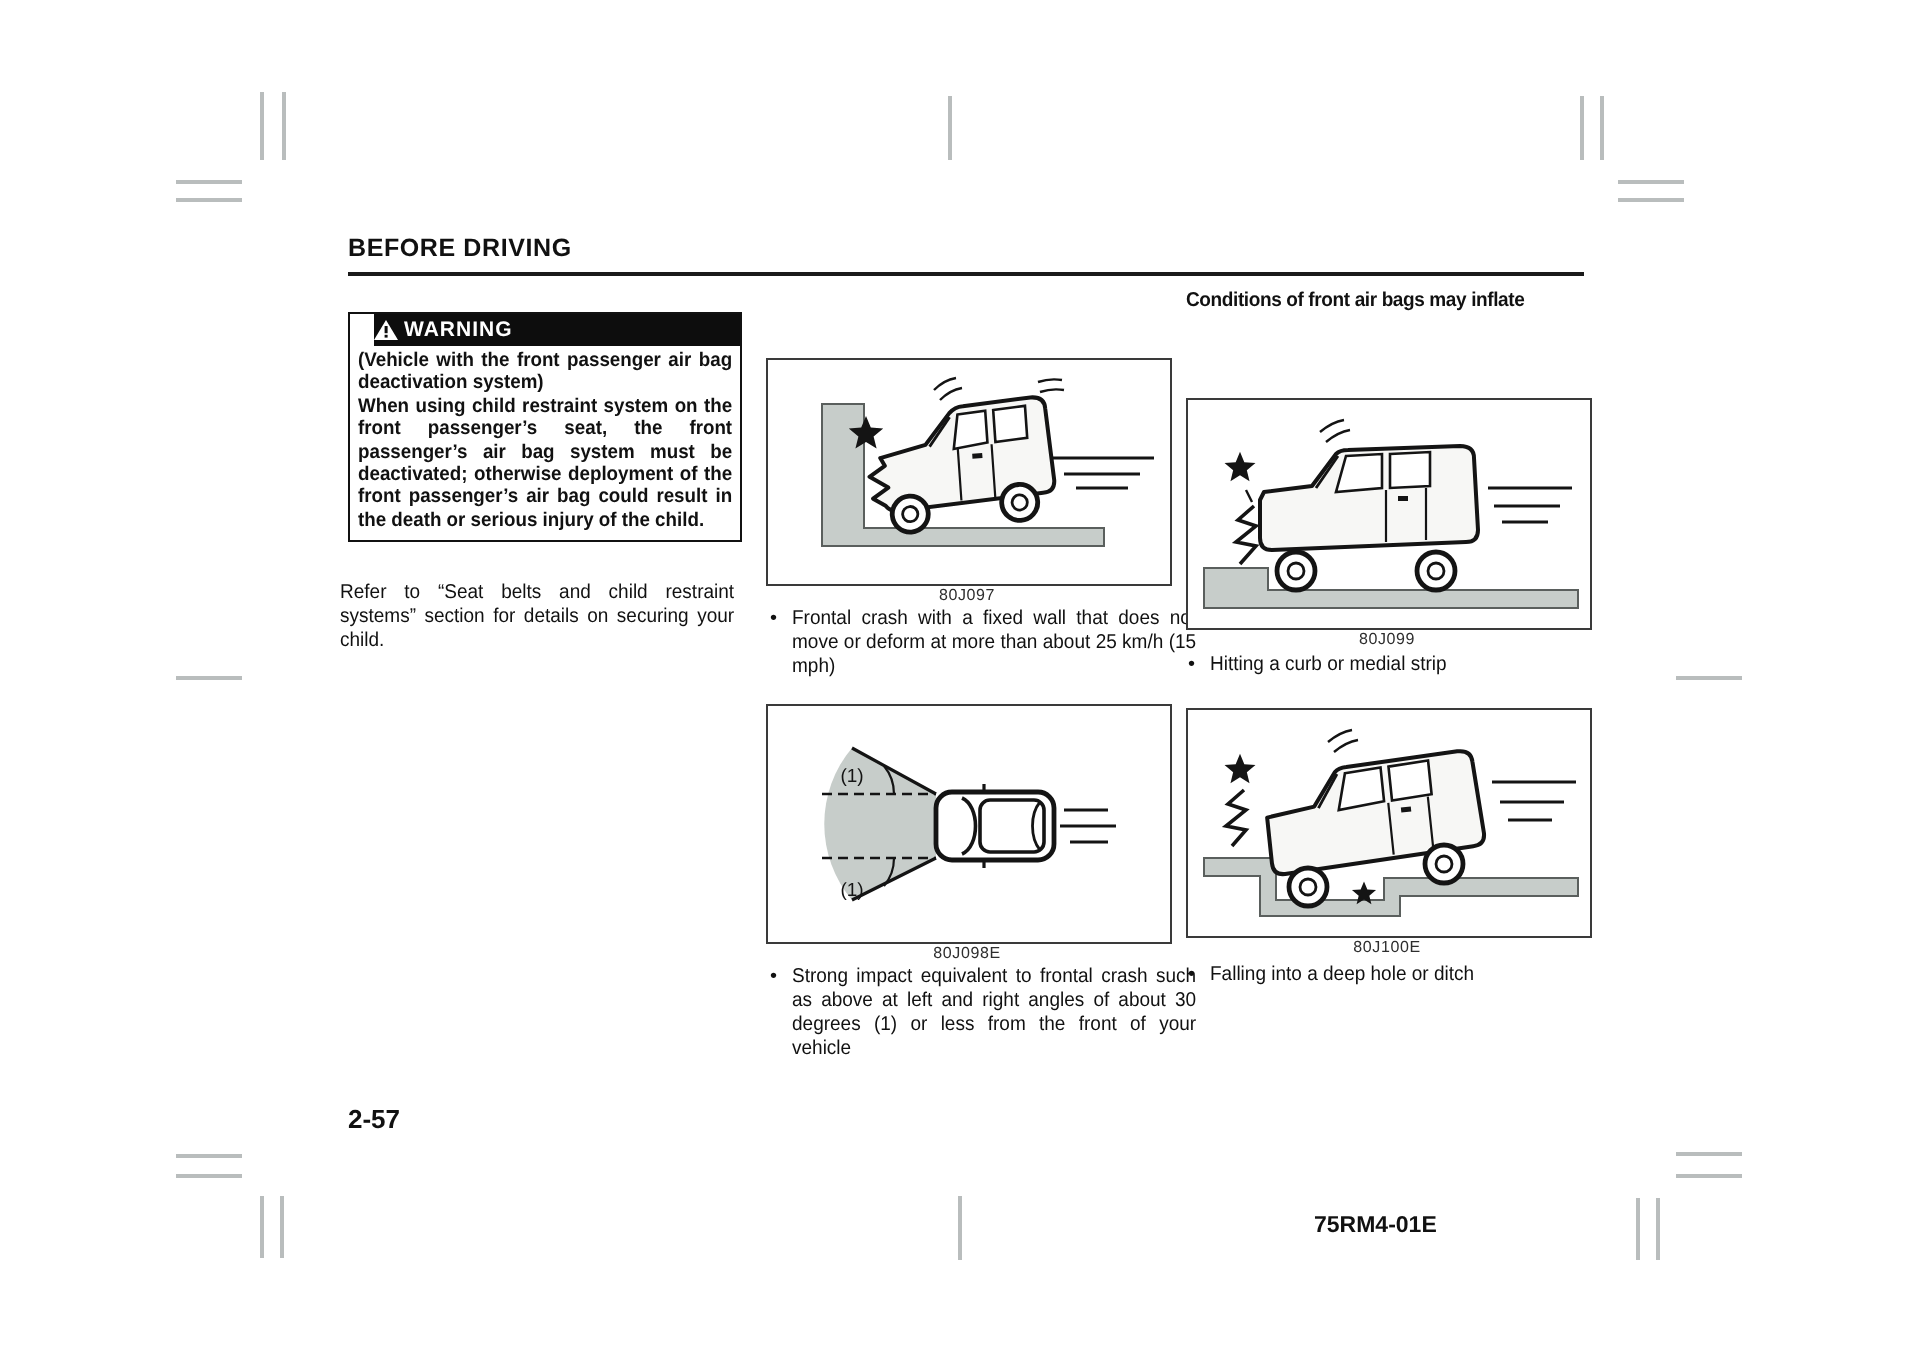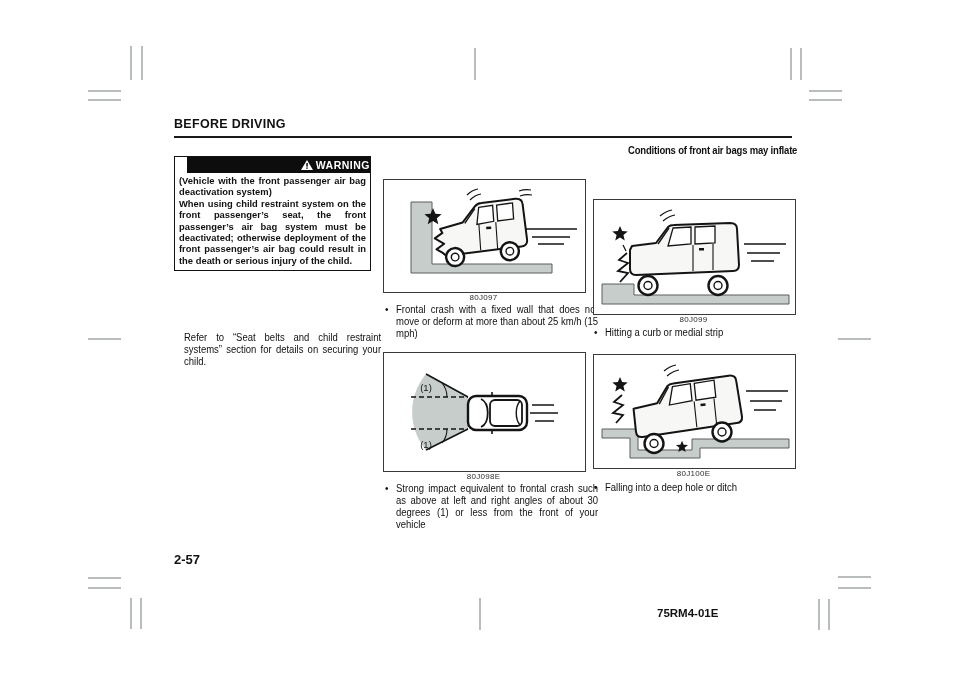--- a/index.html
+++ b/index.html
@@ -13,28 +13,28 @@
   .markv{width:1.5px;}
   .markh{height:1.5px;}
   
   .section-header{left:174px;top:117px;font-size:12.5px;font-weight:bold;letter-spacing:.3px;white-space:nowrap;}
   .header-rule{left:174px;top:136px;width:618px;height:2px;background:#1a1a1a;}
   
   .cond{transform:scaleX(0.95);transform-origin:0 0;width:105.3%;}
   .jtext{text-align:justify;}
   
   .warnbox{left:174px;top:156px;width:195px;border:1.6px solid #111;background:#fff;}
-  .warnhead{background:#0d0d0d;color:#fff;height:16px;display:flex;align-items:center;justify-content:flex-end;gap:3px;font-weight:bold;font-size:10.5px;letter-spacing:.5px;margin-left:12px;}
+  .warnhead{background:#0d0d0d;color:#fff;height:16px;display:flex;align-items:center;justify-content:flex-start;gap:3px;font-weight:bold;font-size:10.5px;letter-spacing:.5px;margin-left:12px;}
   .warnbody{padding:2px 4px 4px 4px;font-weight:bold;font-size:9.9px;line-height:11.4px;}
   .warnbody p{margin:0;}
-  .note{left:184px;top:291px;width:197px;font-size:10px;line-height:11.9px;margin-top:41px;}
+  .note{left:170px;top:291px;width:197px;font-size:10px;line-height:11.9px;}
   
   .colhead{font-weight:bold;font-size:10px;line-height:11.8px;letter-spacing:-.2px;}
   .mid-head{left:384px;top:145px;width:208px;}
-  .right-head{left:628px;top:145px;width:208px;white-space:nowrap;}
+  .right-head{left:593px;top:145px;width:208px;white-space:nowrap;}
   .intro{left:593px;top:157px;width:202px;font-size:10px;line-height:11.9px;}
   
   .fig-frame{position:absolute;border:1px solid #3a3a3a;background:#fff;box-sizing:content-box;}
   .fig-frame svg{display:block;width:100%;height:100%;}
   .figcode{position:absolute;font-size:8px;color:#2e2e2e;letter-spacing:.3px;text-align:center;}
   .bullet{position:absolute;font-size:10px;line-height:11.9px;}
   .bullet .dot{position:absolute;left:1px;top:0;}
   .bullet .btxt{margin-left:12px;}
   
   .pagenum{left:174px;top:552px;font-weight:bold;font-size:13px;}

